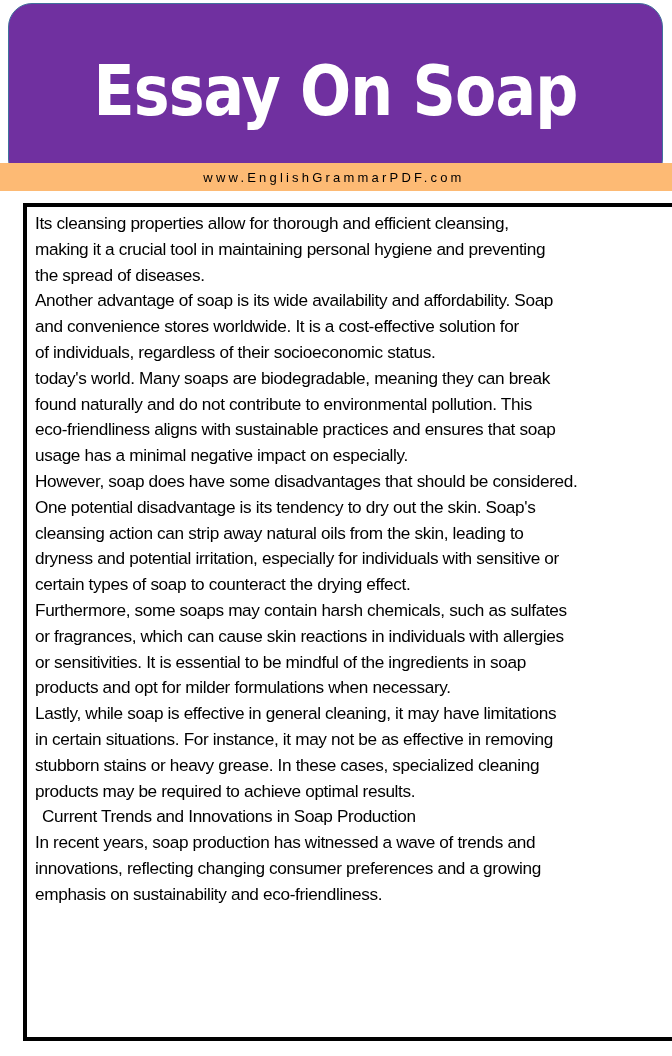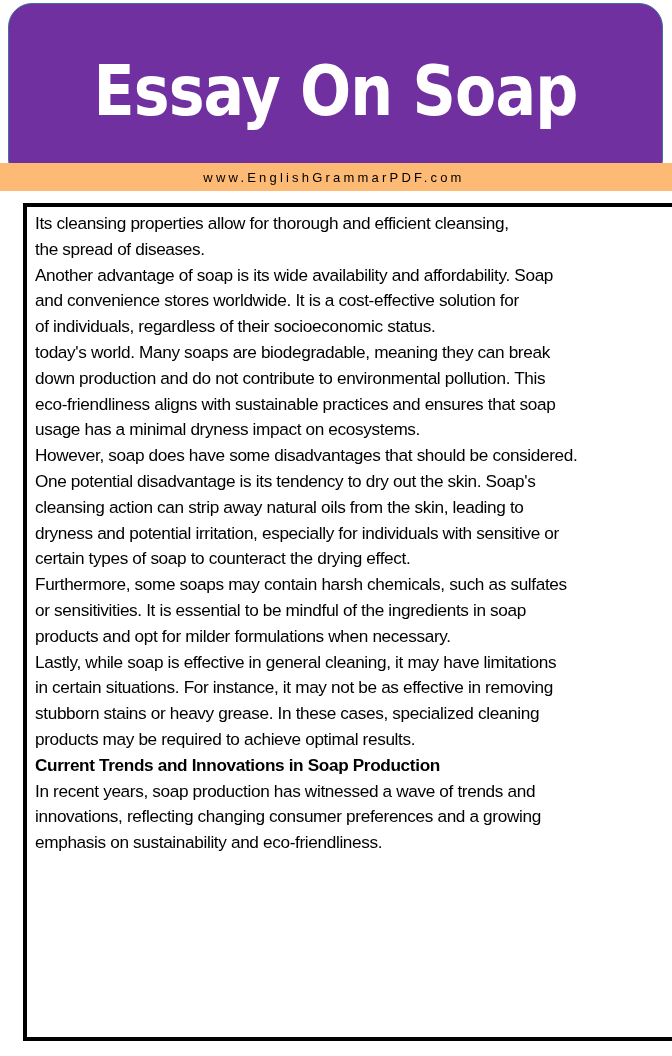--- a/index.html
+++ b/index.html
@@ -69,50 +69,53 @@
     .essay-line {
       font-family: "Liberation Sans", sans-serif;
       font-size: 17.2px;
       line-height: 25.8px;
       color: #000000;
       white-space: nowrap;
       transform-origin: left center;
       letter-spacing: -0.35px;
     }
     .essay-heading {
-      font-weight: bold;
+      font-weight: normal;
+      margin-left: 7px;
     }
   </style>
 </head>
 <body>
 
 <div class="title-banner">
   <div class="title-text">Essay On Soap</div>
 </div>
 
 <div class="url-band">
   <span class="url-text">www.EnglishGrammarPDF.com</span>
 </div>
 
 <div class="essay-box">
   <div class="essay-line">Its cleansing properties allow for thorough and efficient cleansing,</div>
+  <div class="essay-line">making it a crucial tool in maintaining personal hygiene and preventing</div>
   <div class="essay-line">the spread of diseases.</div>
   <div class="essay-line">Another advantage of soap is its wide availability and affordability. Soap</div>
   <div class="essay-line">and convenience stores worldwide. It is a cost-effective solution for</div>
   <div class="essay-line">of individuals, regardless of their socioeconomic status.</div>
   <div class="essay-line">today's world. Many soaps are biodegradable, meaning they can break</div>
-  <div class="essay-line">down production and do not contribute to environmental pollution. This</div>
+  <div class="essay-line">found naturally and do not contribute to environmental pollution. This</div>
   <div class="essay-line">eco-friendliness aligns with sustainable practices and ensures that soap</div>
-  <div class="essay-line">usage has a minimal dryness impact on ecosystems.</div>
+  <div class="essay-line">usage has a minimal negative impact on especially.</div>
   <div class="essay-line">However, soap does have some disadvantages that should be considered.</div>
   <div class="essay-line">One potential disadvantage is its tendency to dry out the skin. Soap's</div>
   <div class="essay-line">cleansing action can strip away natural oils from the skin, leading to</div>
   <div class="essay-line">dryness and potential irritation, especially for individuals with sensitive or</div>
   <div class="essay-line">certain types of soap to counteract the drying effect.</div>
   <div class="essay-line">Furthermore, some soaps may contain harsh chemicals, such as sulfates</div>
+  <div class="essay-line">or fragrances, which can cause skin reactions in individuals with allergies</div>
   <div class="essay-line">or sensitivities. It is essential to be mindful of the ingredients in soap</div>
   <div class="essay-line">products and opt for milder formulations when necessary.</div>
   <div class="essay-line">Lastly, while soap is effective in general cleaning, it may have limitations</div>
   <div class="essay-line">in certain situations. For instance, it may not be as effective in removing</div>
   <div class="essay-line">stubborn stains or heavy grease. In these cases, specialized cleaning</div>
   <div class="essay-line">products may be required to achieve optimal results.</div>
   <div class="essay-line essay-heading">Current Trends and Innovations in Soap Production</div>
   <div class="essay-line">In recent years, soap production has witnessed a wave of trends and</div>
   <div class="essay-line">innovations, reflecting changing consumer preferences and a growing</div>
   <div class="essay-line">emphasis on sustainability and eco-friendliness.</div>

